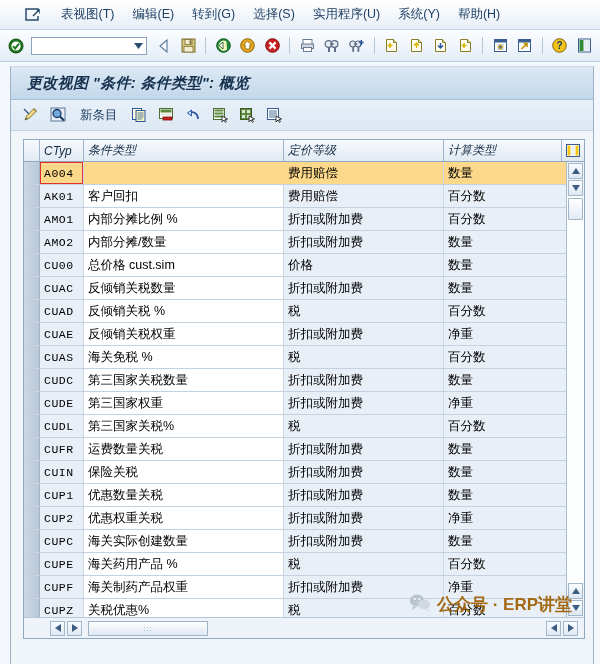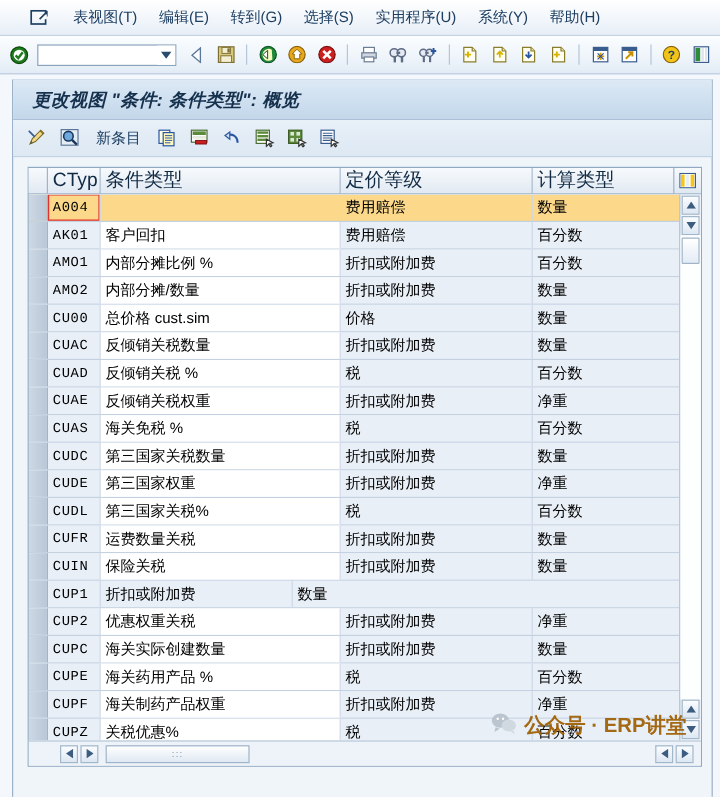--- a/index.html
+++ b/index.html
@@ -89,23 +89,23 @@
     position:relative;
   }
   .grid-head{
     display:flex;height:21px;flex:0 0 21px;
     background:linear-gradient(to bottom,#f4f7fb 0%,#e3eaf2 100%);
     border-bottom:1px solid #8fa9c2;
   }
   .hcell{
     border-right:1px solid #9fb4c9;
     display:flex;align-items:center;padding-left:4px;
-    font-size:16px;color:#122b45;box-sizing:border-box;
+    font-size:12px;color:#122b45;box-sizing:border-box;
     background:linear-gradient(to bottom,#f7fafd 0%,#e1e9f2 100%);
-    overflow:hidden;white-space:nowrap;
+    overflow:hidden;white-space:nowrap;font-style:italic;
   }
   .h-sel{flex:0 0 16px;padding:0;}
   .h-ctyp{flex:0 0 44px;}
   .h-desc{flex:0 0 200px;}
   .h-level{flex:0 0 160px;}
   .h-calc{flex:1 1 auto;border-right:none;}
   .h-cfg{
     flex:0 0 22px;display:flex;align-items:center;justify-content:center;
     background:linear-gradient(to bottom,#f7fafd 0%,#dfe8f1 100%);
     border-left:1px solid #9fb4c9;
@@ -553,20 +553,21 @@
           <div class="row">
             <div class="cell c-sel"></div>
             <div class="cell c-ctyp">CUIN</div>
             <div class="cell c-desc">保险关税</div>
             <div class="cell c-level">折扣或附加费</div>
             <div class="cell c-calc">数量</div>
           </div>
           <div class="row">
             <div class="cell c-sel"></div>
             <div class="cell c-ctyp">CUP1</div>
+            <div class="cell c-desc">优惠数量关税</div>
             <div class="cell c-level">折扣或附加费</div>
             <div class="cell c-calc">数量</div>
           </div>
           <div class="row">
             <div class="cell c-sel"></div>
             <div class="cell c-ctyp">CUP2</div>
             <div class="cell c-desc">优惠权重关税</div>
             <div class="cell c-level">折扣或附加费</div>
             <div class="cell c-calc">净重</div>
           </div>

